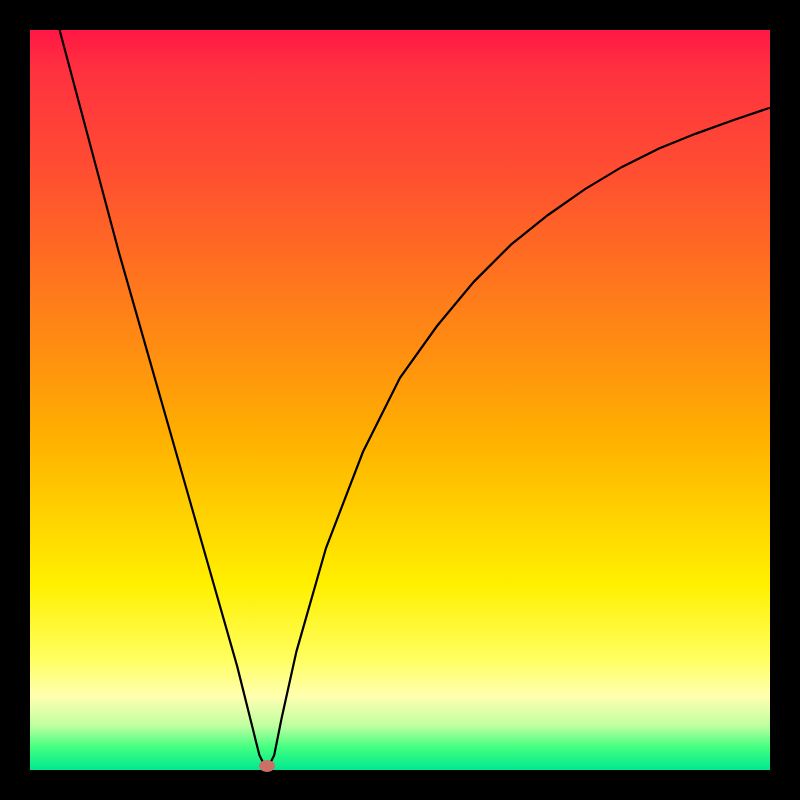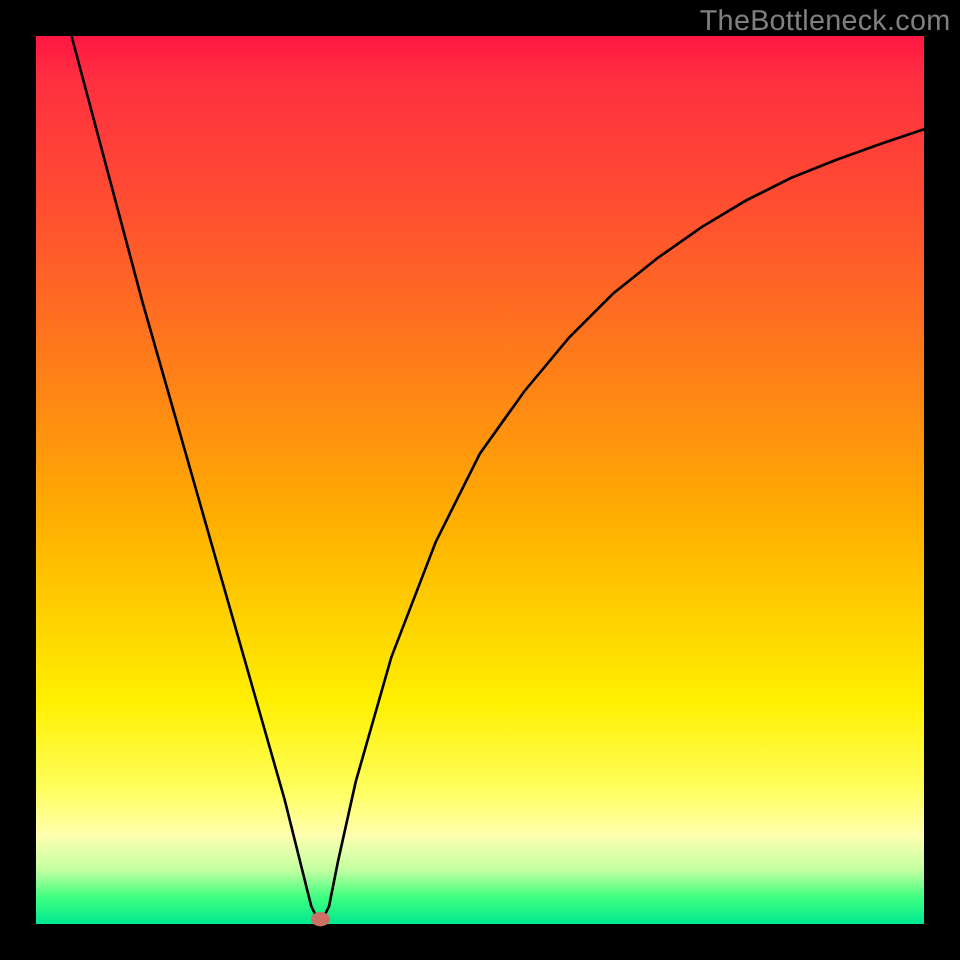--- a/index.html
+++ b/index.html
@@ -69,14 +69,13 @@
 
 <div class="chart-container">
   <div class="plot-area"></div>
 
   <svg class="curve" viewBox="0 0 740 740" preserveAspectRatio="none">
     <path id="curve-path" d="M29.60 0.00 L59.20 111.00 L88.80 222.00 L118.40 325.60 L148.00 429.20 L177.60 532.80 L207.20 636.40 L222.00 695.60 L229.40 725.20 L236.80 740.00 L244.20 725.20 L251.60 688.20 L266.40 621.60 L296.00 518.00 L333.00 421.80 L370.00 347.80 L407.00 296.00 L444.00 251.60 L481.00 214.60 L518.00 185.00 L555.00 159.10 L592.00 136.90 L629.00 118.40 L666.00 103.60 L703.00 90.28 L740.00 77.70" fill="none" stroke="black" stroke-width="2.2"></path>
   </svg>
 
   <div id="marker" class="marker" style="left: 266.8px; top: 766.3px;"></div>
 
-  <div class="watermark">TheBottleneck.com</div>
 </div>
 
 </body></html>

